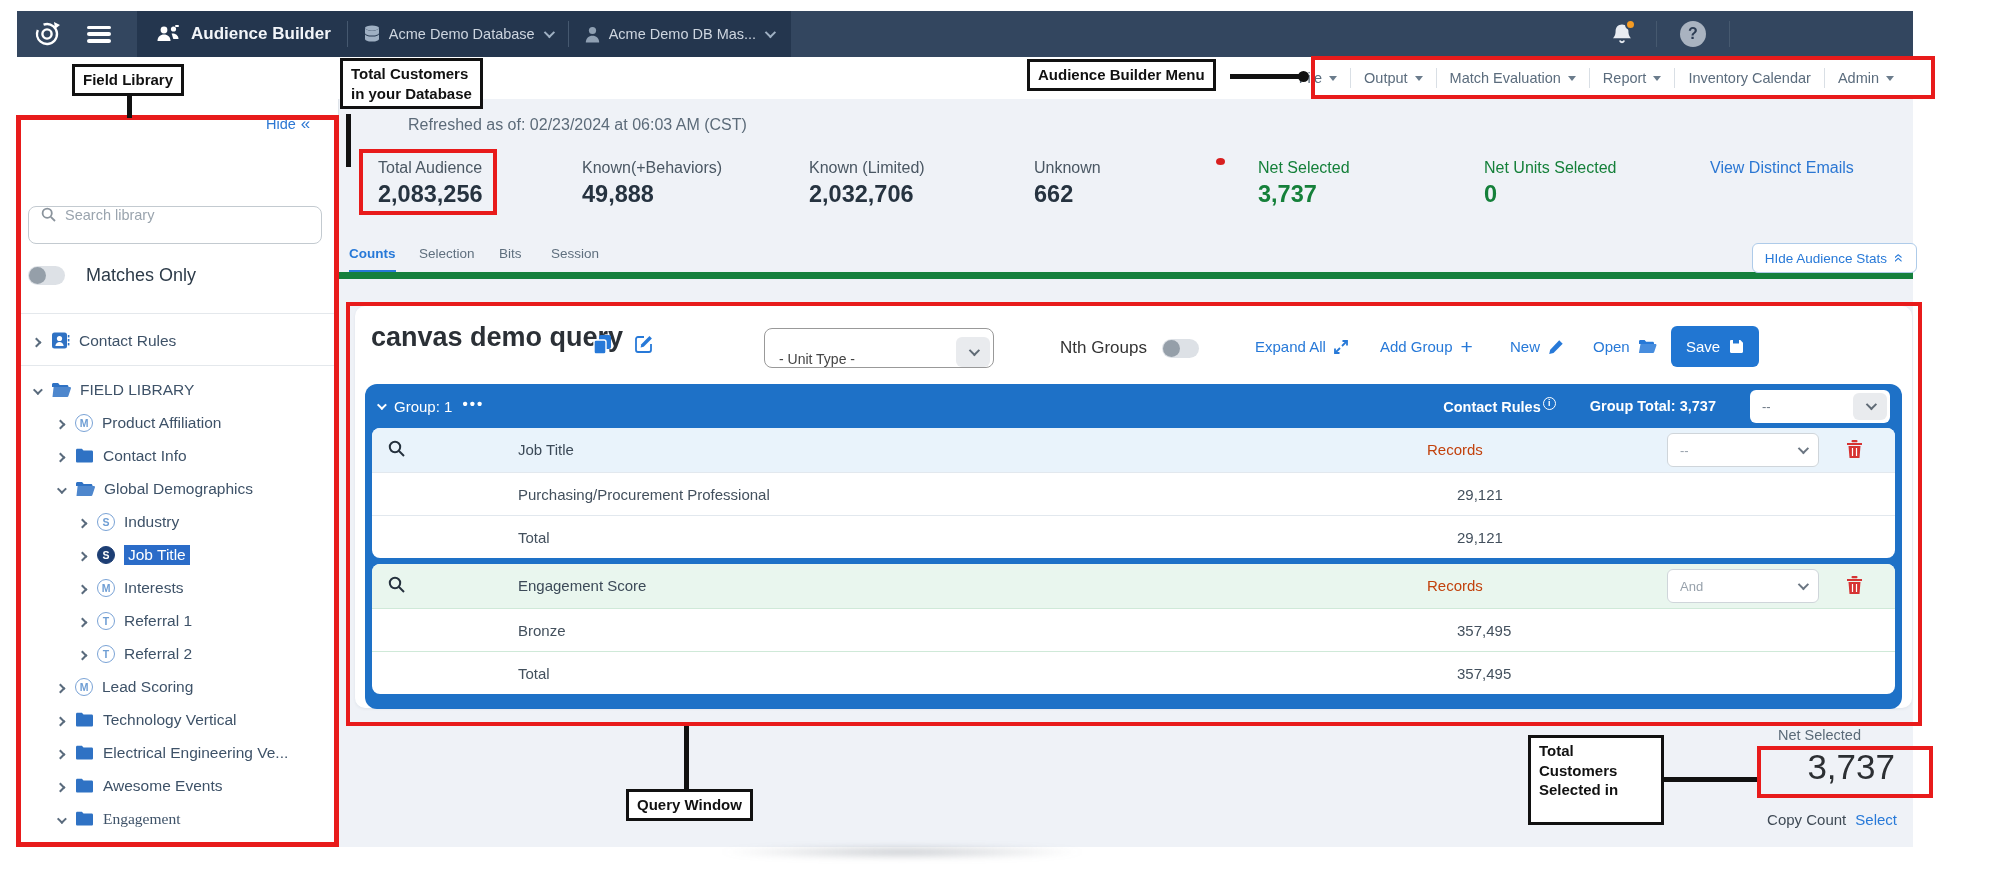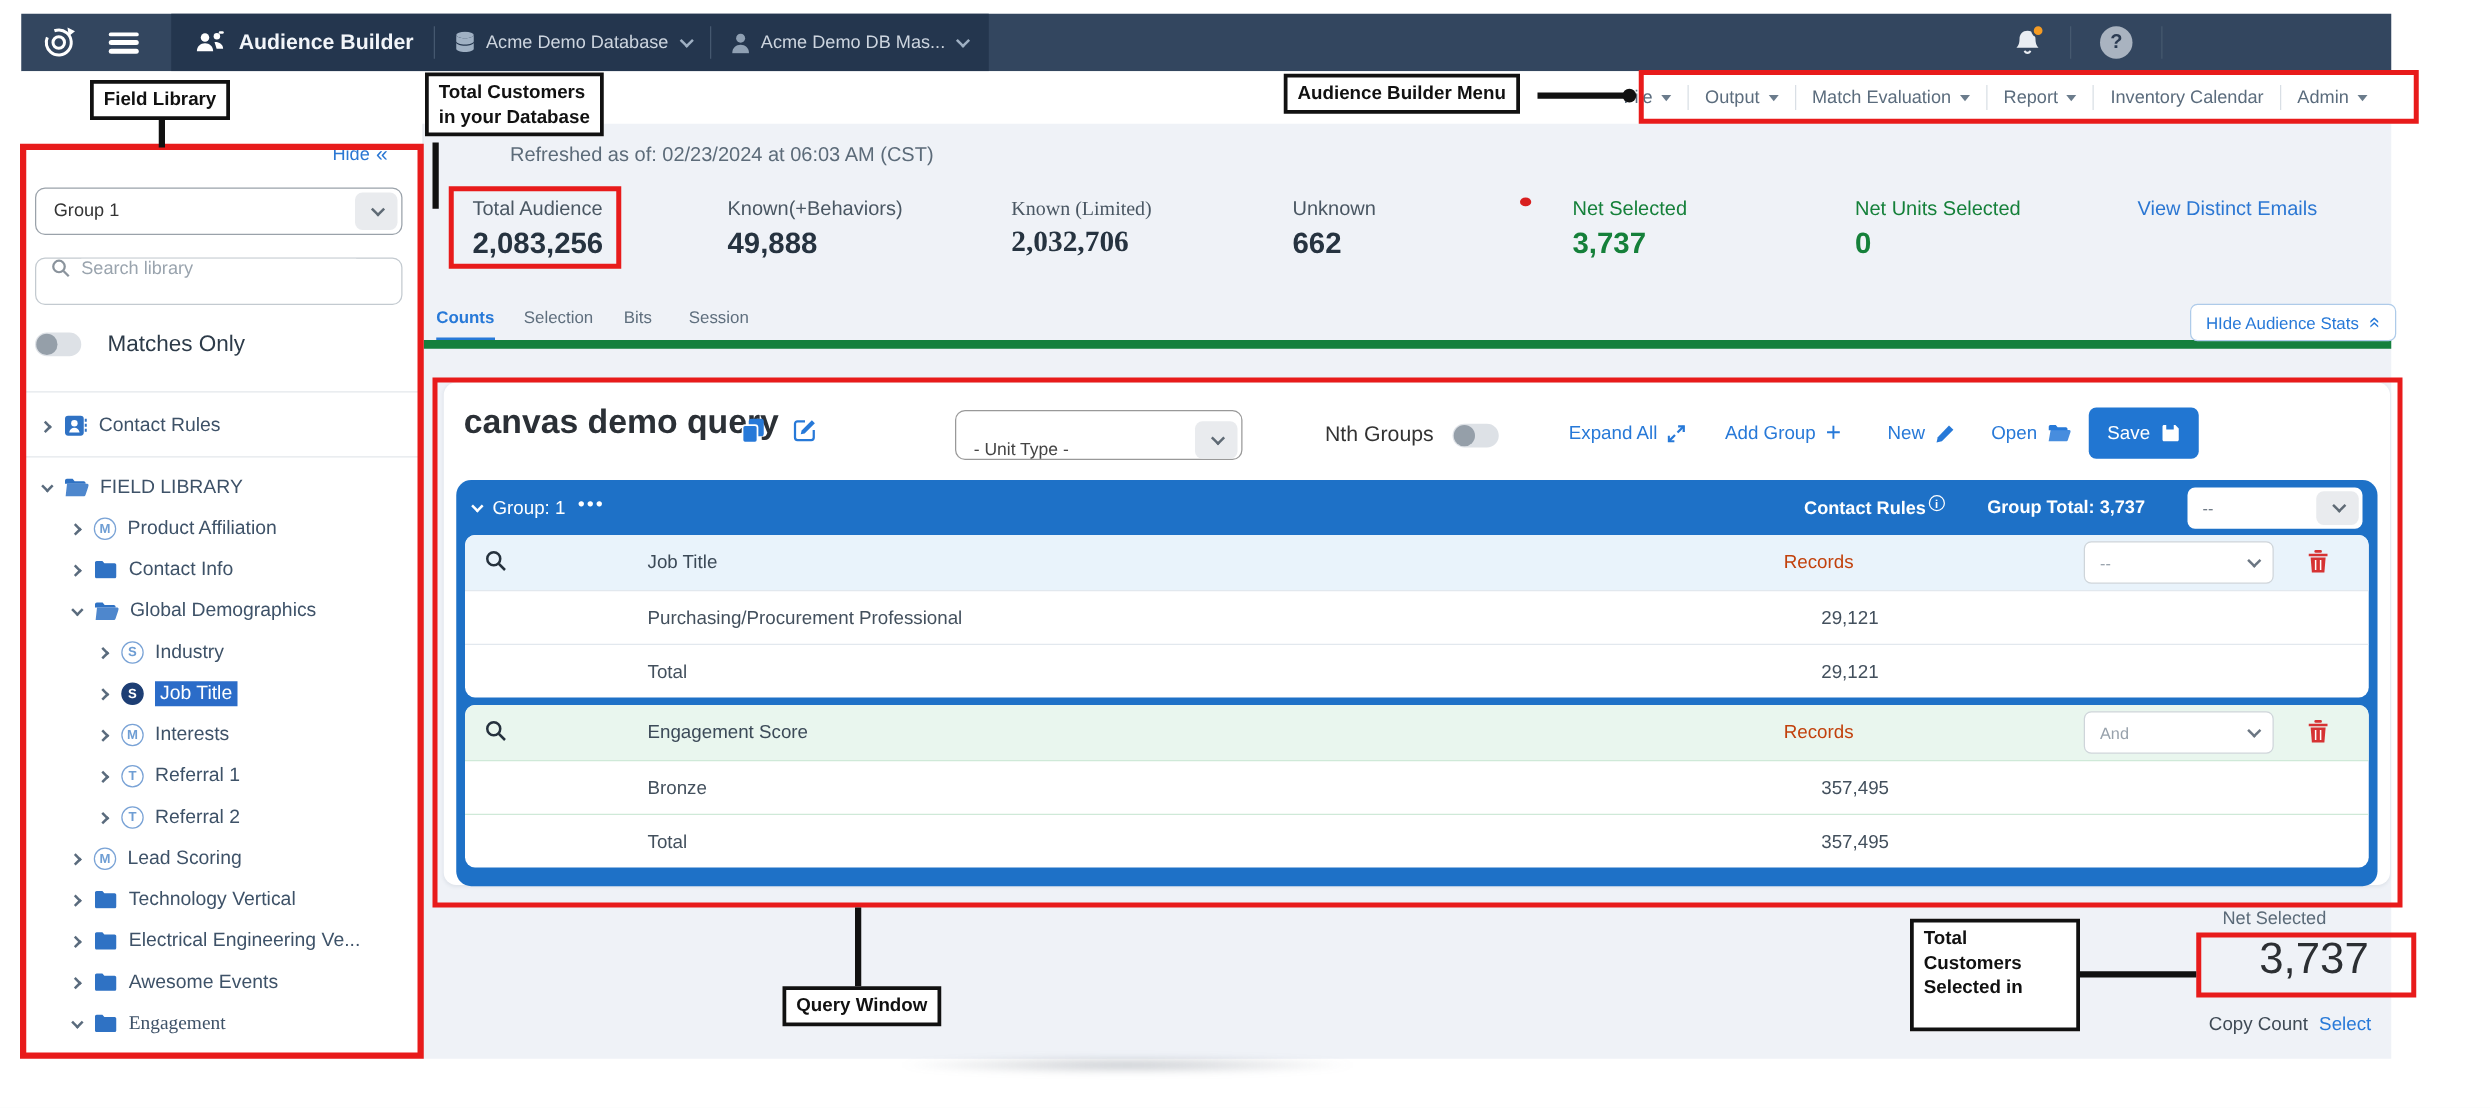--- a/index.html
+++ b/index.html
@@ -244,26 +244,20 @@
           <span>Admin</span>
           <span class="caret"></span>
         </div>
     </nav>
 
     <aside class="sidebar">
       <div class="hide-link">
         <span>Hide</span>
           <span class="guill">«</span>
       </div>
-      <div class="sb-select">
-        <span class="val">Group 1</span>
-        <span class="sel-chev-zone">
-            <span class="chev chev-down"></span>
-          </span>
-      </div>
       <div class="sb-search">
         <span>
           <svg width="15" height="15" viewBox="0 0 15 15" fill="none" stroke="#8a939c" stroke-width="1.8">
             <circle cx="6.2" cy="6.2" r="4.6"></circle>
               <line x1="9.8" y1="9.8" x2="14" y2="14"></line>
           </svg>
         </span>
         <input type="text" placeholder="Search library" style="">
       </div>
       <div class="matches-row">
@@ -396,21 +390,21 @@
       <div class="refreshed">Refreshed as of: 02/23/2024 at 06:03 AM (CST)</div>
 
       <div class="stat" style="left:39px;">
         <div class="lab">Total Audience</div>
         <div class="val">2,083,256</div>
       </div>
       <div class="stat" style="left:243px;">
         <div class="lab">Known(+Behaviors)</div>
         <div class="val">49,888</div>
       </div>
-      <div class="stat" style="left:470px;font-family:Liberation Serif, serif;">
+      <div class="stat" style="left:470px;">
         <div class="lab">Known (Limited)</div>
         <div class="val">2,032,706</div>
       </div>
       <div class="stat" style="left:695px;">
         <div class="lab">Unknown</div>
         <div class="val">662</div>
       </div>
       <div class="stat green" style="left:919px;">
         <div class="lab">Net Selected</div>
         <div class="val">3,737</div>

